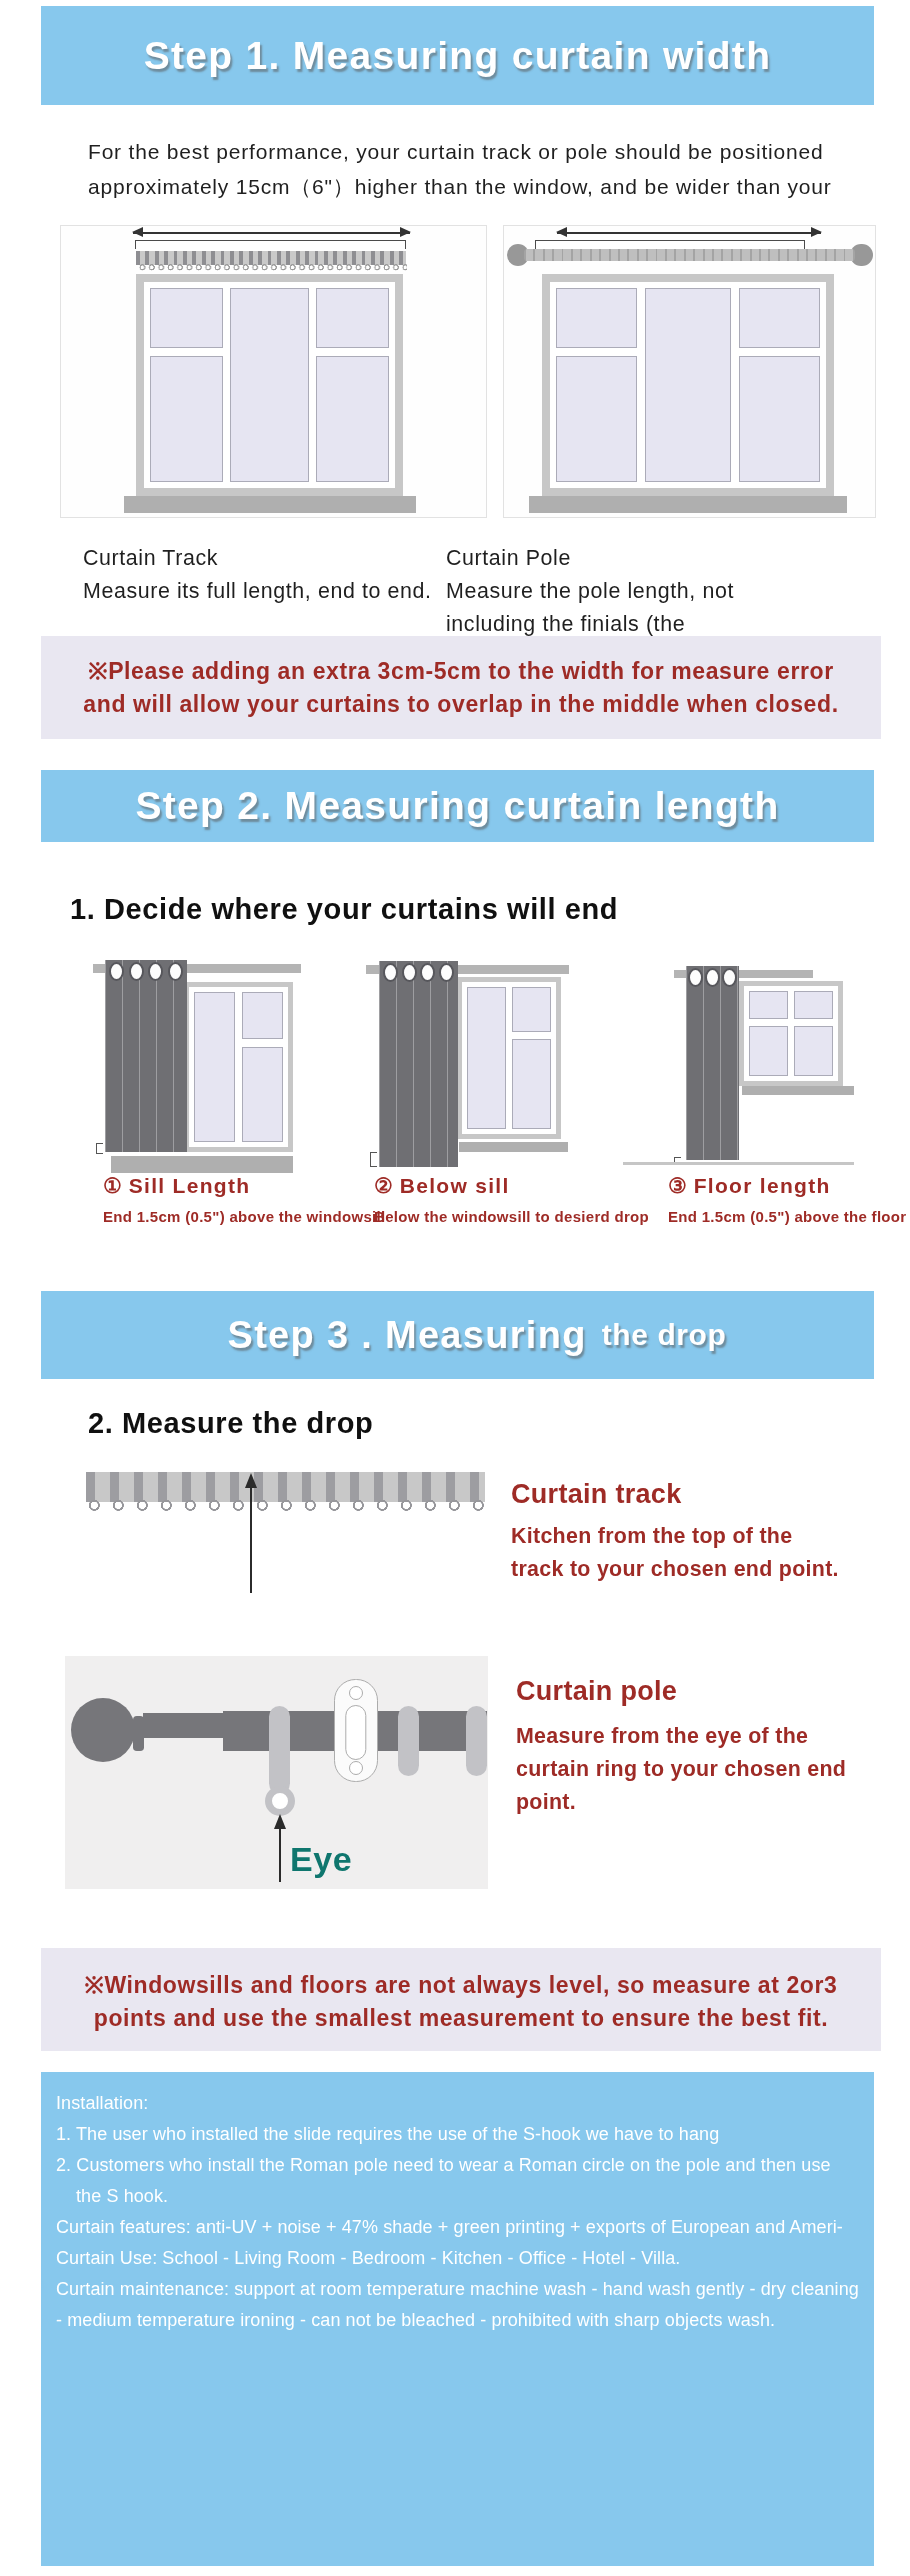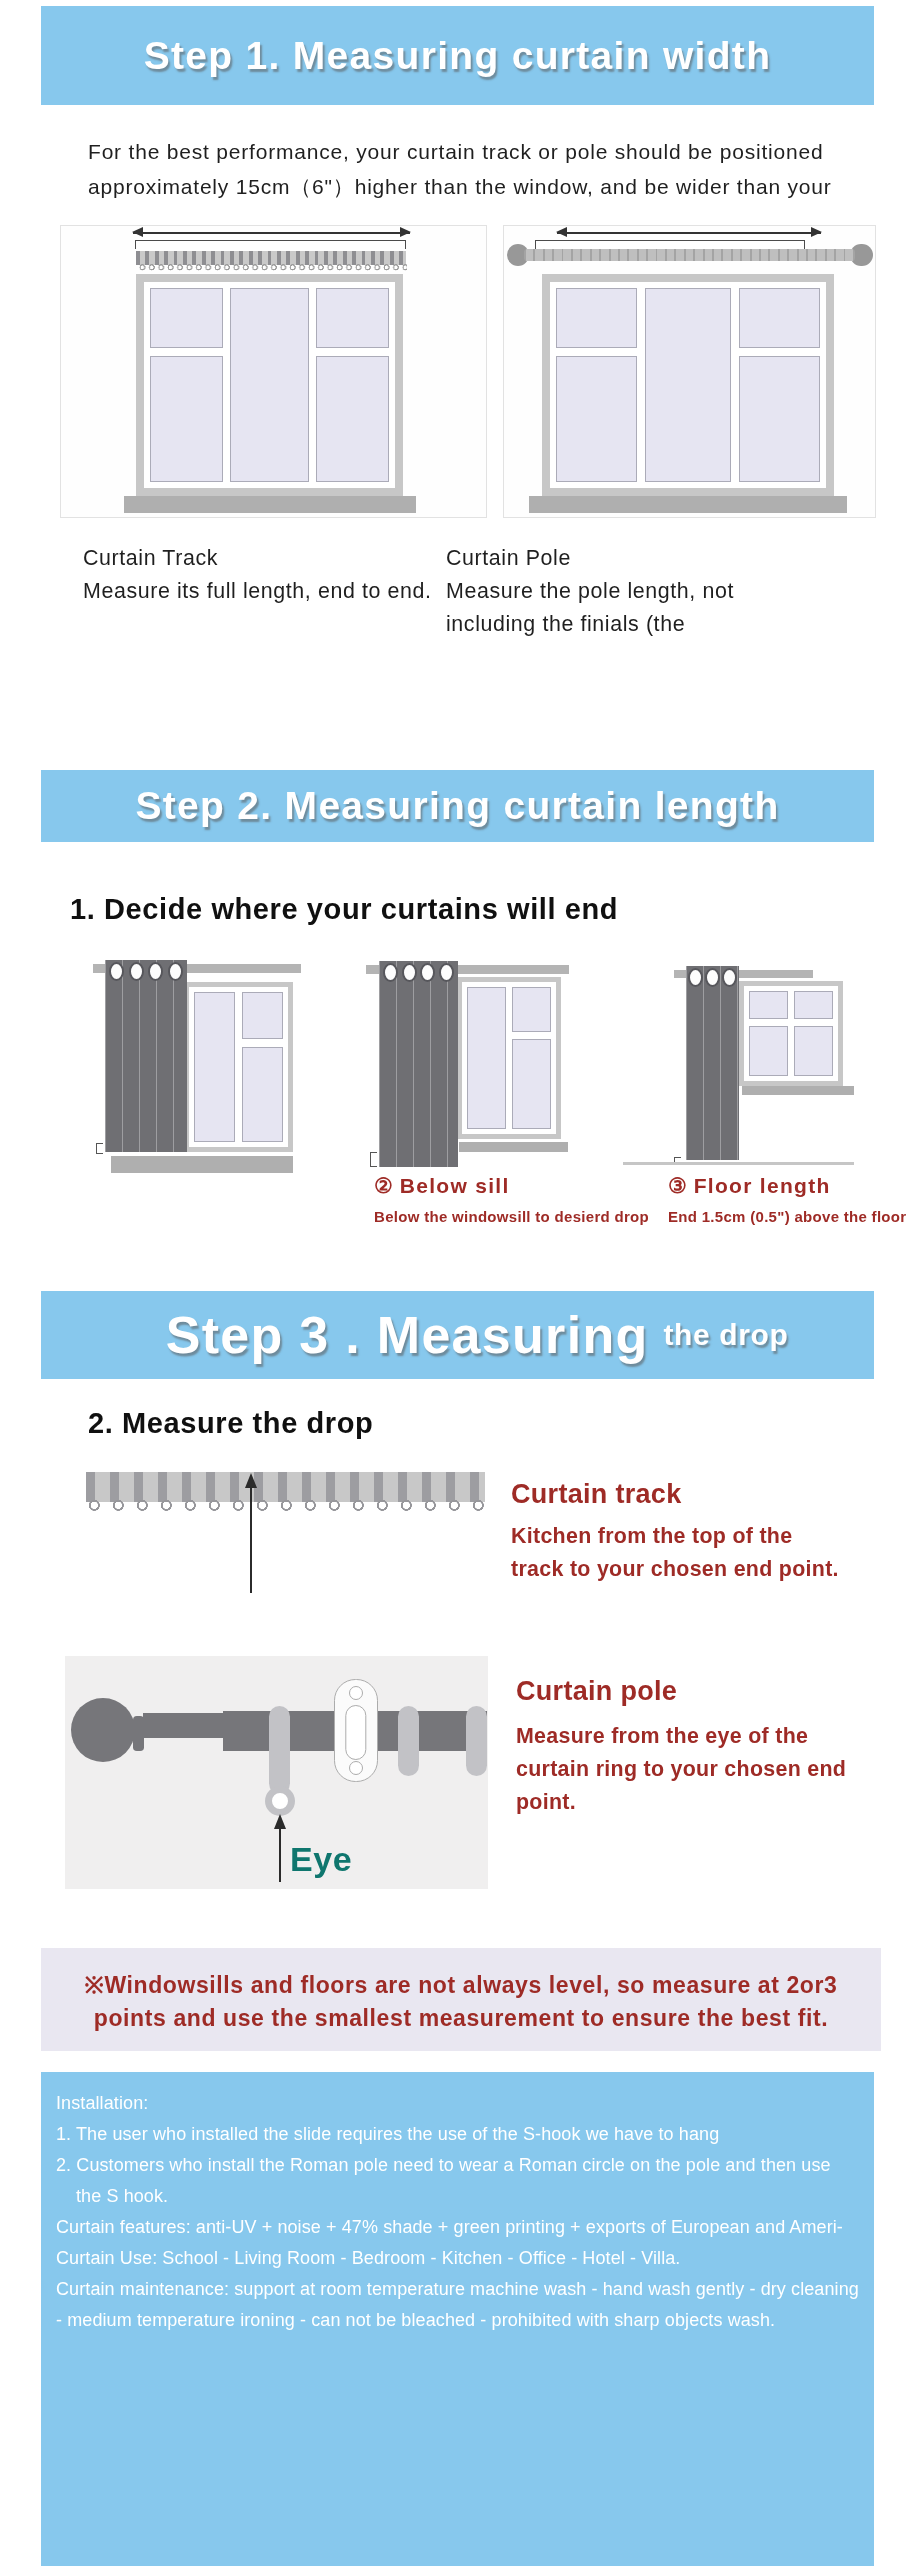--- a/index.html
+++ b/index.html
@@ -168,20 +168,24 @@
   <div class="cap34" style="left:83px;top:542px;">
     <div>Curtain Track</div>
     <div>Measure its full length, end to end.</div>
   </div>
   <div class="cap34" style="left:446px;top:542px;">
     <div>Curtain Pole</div>
     <div>Measure the pole length, not</div>
     <div>including the finials (the</div>
   </div>
 
+  <div class="note" style="top:636px;padding-top:19px;">
+    <div>※Please adding an extra 3cm-5cm to the width for measure error</div>
+    <div>and will allow your curtains to overlap in the middle when closed.</div>
+  </div>
 
   <section class="banner" style="top:770px;height:72px;">
     <span class="btitle">Step 2. Measuring curtain length</span>
   </section>
 
   <div class="blacksub" style="left:70px;top:893px;">1. Decide where your curtains will end</div>
 
   <div class="d2" style="left:91px;top:956px;width:214px;height:220px;">
     <div class="pole2" style="left:1.9px;top:7.5px;width:208px;height:9.4px;"></div>
     <div class="win2" style="left:93px;top:26.4px;width:109px;height:170px;">
@@ -198,20 +202,26 @@
     <div class="sill" style="left:20px;top:200px;width:182px;height:17px;"></div>
     <div class="curtain" style="left:14px;top:4.4px;width:82px;height:192px;">
       <div class="grommets">
           <i></i>
           <i></i>
           <i></i>
           <i></i>
         </div>
     </div>
     <div class="bracket-s" style="left:5px;top:187px;height:8.8px;"></div>
+  </div>
+  <div class="opt-cap" style="left:103px;top:1174px;">
+    <div>
+      <span class="num">①</span><span class="lbl">Sill Length</span>
+    </div>
+    <div class="sub">End 1.5cm (0.5") above the windowsill</div>
   </div>
 
   <div class="d2" style="left:365px;top:956px;width:208px;height:220px;">
     <div class="pole2" style="left:1.3px;top:9.4px;width:203px;height:8.2px;"></div>
     <div class="win2" style="left:92px;top:21px;width:104px;height:162px;">
       <div class="inner">
         <div class="wcol">
             <div class="pane tall"></div>
           </div>
         <div class="wcol">
@@ -264,21 +274,21 @@
   </div>
   <div class="floorline" style="left:623px;top:1162px;width:231px;height:2.5px;"></div>
   <div class="opt-cap" style="left:668px;top:1174px;">
     <div>
       <span class="num">③</span><span class="lbl">Floor length</span>
     </div>
     <div class="sub">End 1.5cm (0.5") above the floor</div>
   </div>
 
   <section class="banner" style="top:1291px;height:88px;">
-    <span class="btitle" style="font-size:52px;margin-left:39px;">Step 3 . Measuring</span>
+    <span class="btitle" style="font-size:38px;margin-left:39px;">Step 3 . Measuring</span>
     <span class="btitle-small">the drop</span>
   </section>
 
   <div class="blacksub" style="left:88px;top:1407px;">2. Measure the drop</div>
 
   <div class="track3" style="left:86px;top:1472px;width:399px;height:30px;"></div>
   <div class="ringrow3" style="left:88px;top:1499px;width:396px;height:14px;"></div>
   <div class="arrowup" style="left:245px;top:1473px;"></div>
   <div class="vline" style="left:250px;top:1485px;height:108px;"></div>
 

